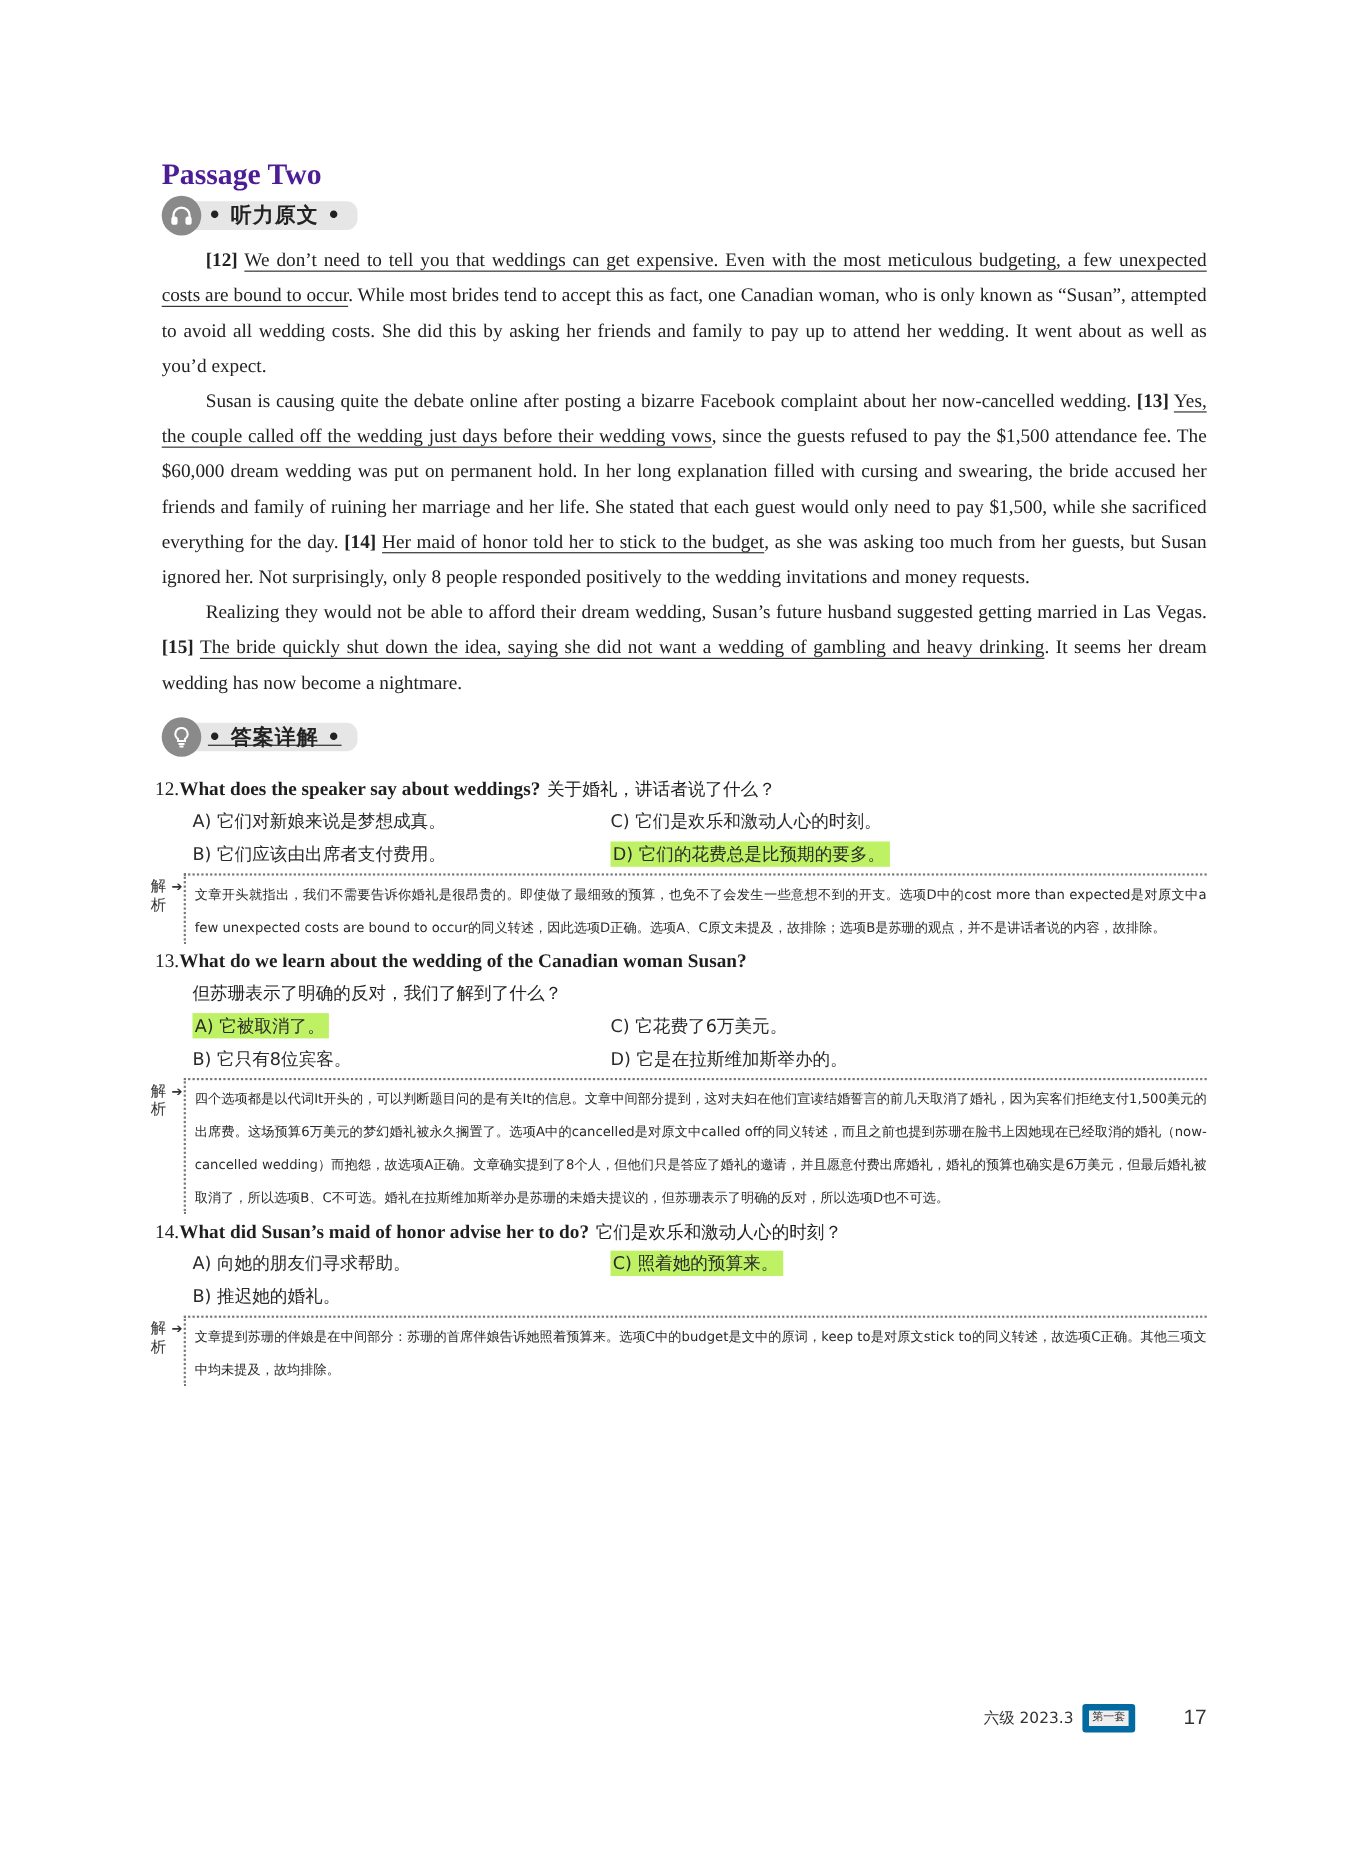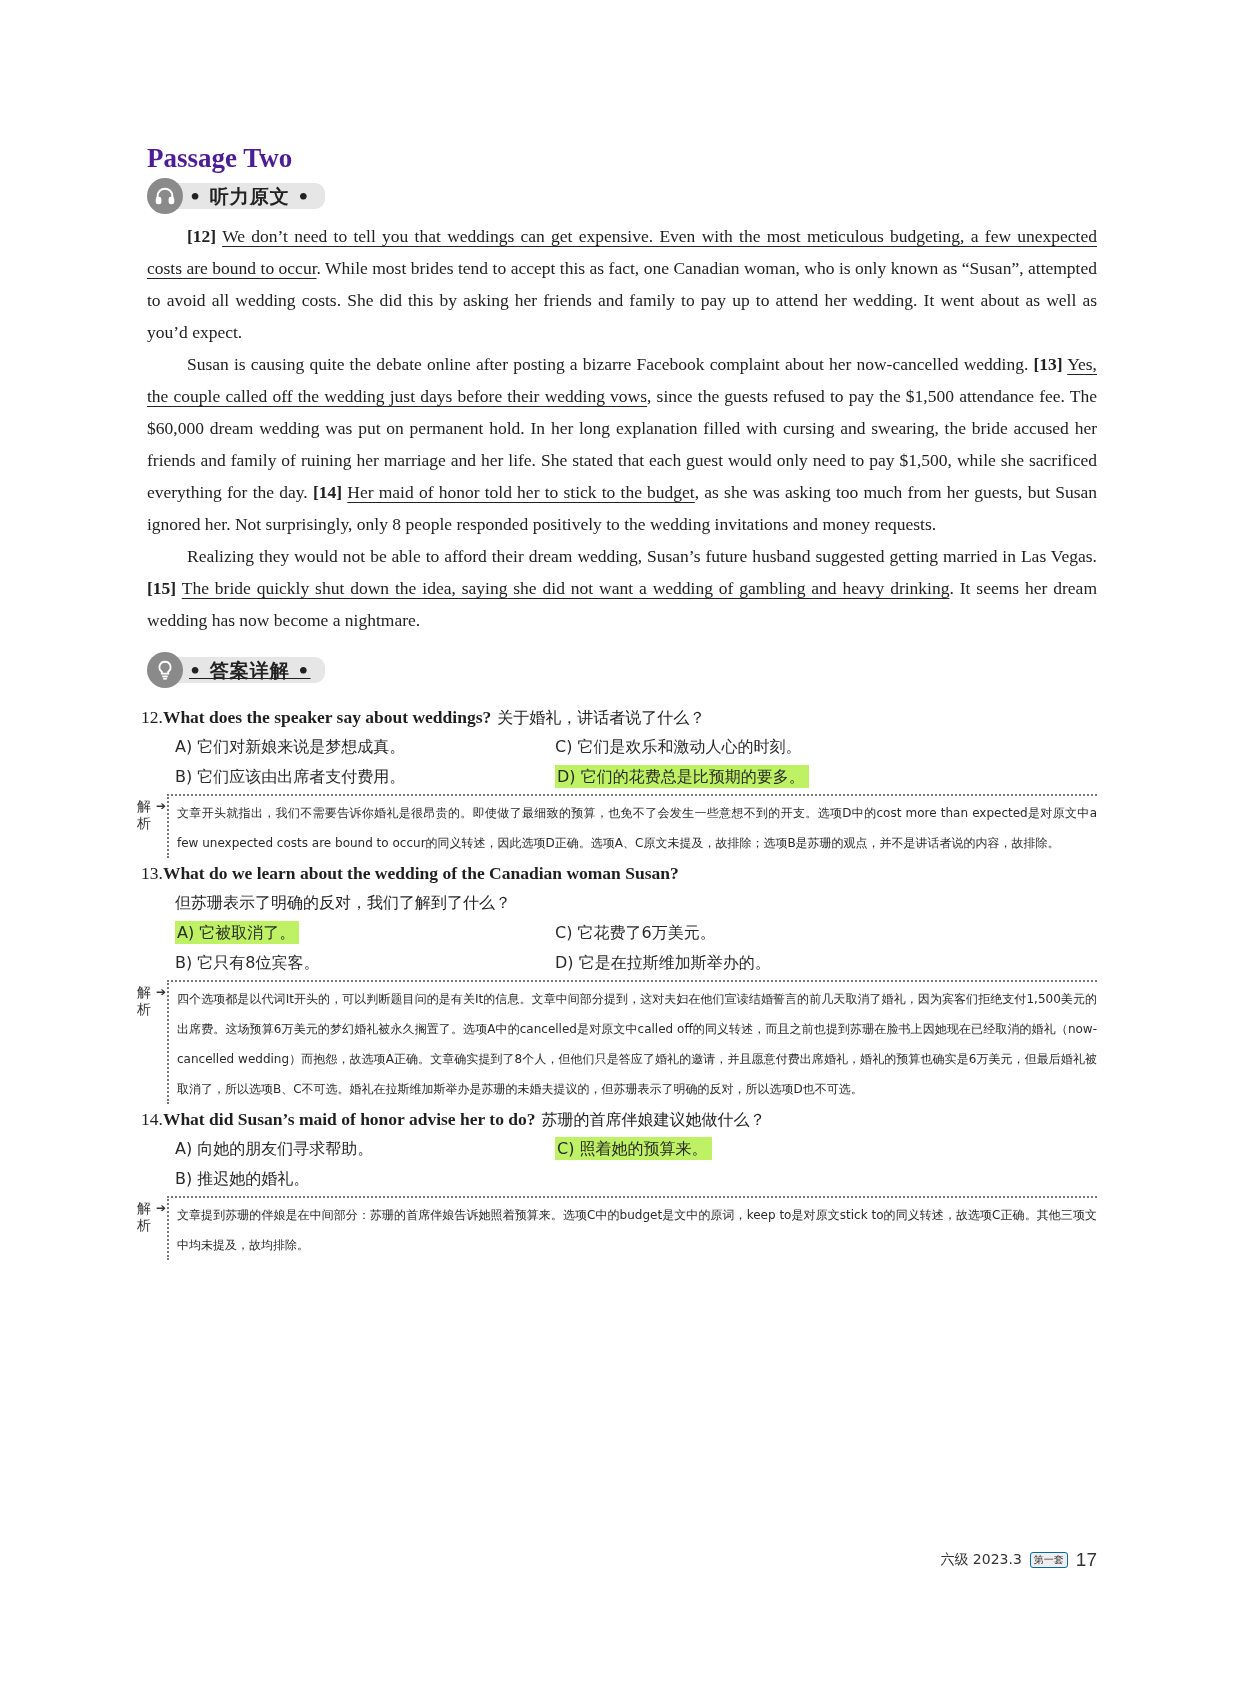--- a/index.html
+++ b/index.html
@@ -120,32 +120,33 @@
       text-align: right;
       font-size: 14px;
       color: #333;
       display: flex;
       justify-content: flex-end;
       align-items: center;
       gap: 8px;
     }
     .footer .series { font-family: "DejaVu Sans", sans-serif; font-size: 14px; }
     .footer .set-badge {
-      border: 1px solid #0369a1;
+      border: 6px solid #0369a1;
       border-radius: 3px;
       background: #eee;
       font-family: "DejaVu Sans", sans-serif;
       font-size: 10px;
       padding: 0 3px;
       line-height: 14px;
     }
     .footer .page-num {
       font-family: "Liberation Sans", sans-serif;
       font-size: 19px;
       color: #333;
+      margin-left: 36px;
     }
   </style>
 </head>
 <body>
 
 <div class="page">
 
   <div class="passage-title">Passage Two</div>
 
   <div class="section-tag">
@@ -208,21 +209,21 @@
       </div>
       <div class="analysis">
         <div class="analysis-label">解<br>析</div>
         <div class="analysis-arrow">➔</div>
         <div class="analysis-box">四个选项都是以代词It开头的，可以判断题目问的是有关It的信息。文章中间部分提到，这对夫妇在他们宣读结婚誓言的前几天取消了婚礼，因为宾客们拒绝支付1,500美元的出席费。这场预算6万美元的梦幻婚礼被永久搁置了。选项A中的cancelled是对原文中called off的同义转述，而且之前也提到苏珊在脸书上因她现在已经取消的婚礼（now-cancelled wedding）而抱怨，故选项A正确。文章确实提到了8个人，但他们只是答应了婚礼的邀请，并且愿意付费出席婚礼，婚礼的预算也确实是6万美元，但最后婚礼被取消了，所以选项B、C不可选。婚礼在拉斯维加斯举办是苏珊的未婚夫提议的，但苏珊表示了明确的反对，所以选项D也不可选。</div>
       </div>
     </div>
 
     <div class="question">
       <div class="q-title">
-        <span class="qn">14.</span><span class="qen">What did Susan’s maid of honor advise her to do?</span><span class="qcn">苏珊的首席伴娘建议她做什么？</span>
+        <span class="qn">14.</span><span class="qen">What did Susan’s maid of honor advise her to do?</span><span class="qcn">它们是欢乐和激动人心的时刻？</span>
       </div>
       <div class="options">
         <div class="opt"><span>A) 向她的朋友们寻求帮助。</span></div>
         <div class="opt"><span class="hl">C) 照着她的预算来。</span></div>
         <div class="opt"><span>B) 推迟她的婚礼。</span></div>
       </div>
       <div class="analysis">
         <div class="analysis-label">解<br>析</div>
         <div class="analysis-arrow">➔</div>
         <div class="analysis-box">文章提到苏珊的伴娘是在中间部分：苏珊的首席伴娘告诉她照着预算来。选项C中的budget是文中的原词，keep to是对原文stick to的同义转述，故选项C正确。其他三项文中均未提及，故均排除。</div>

